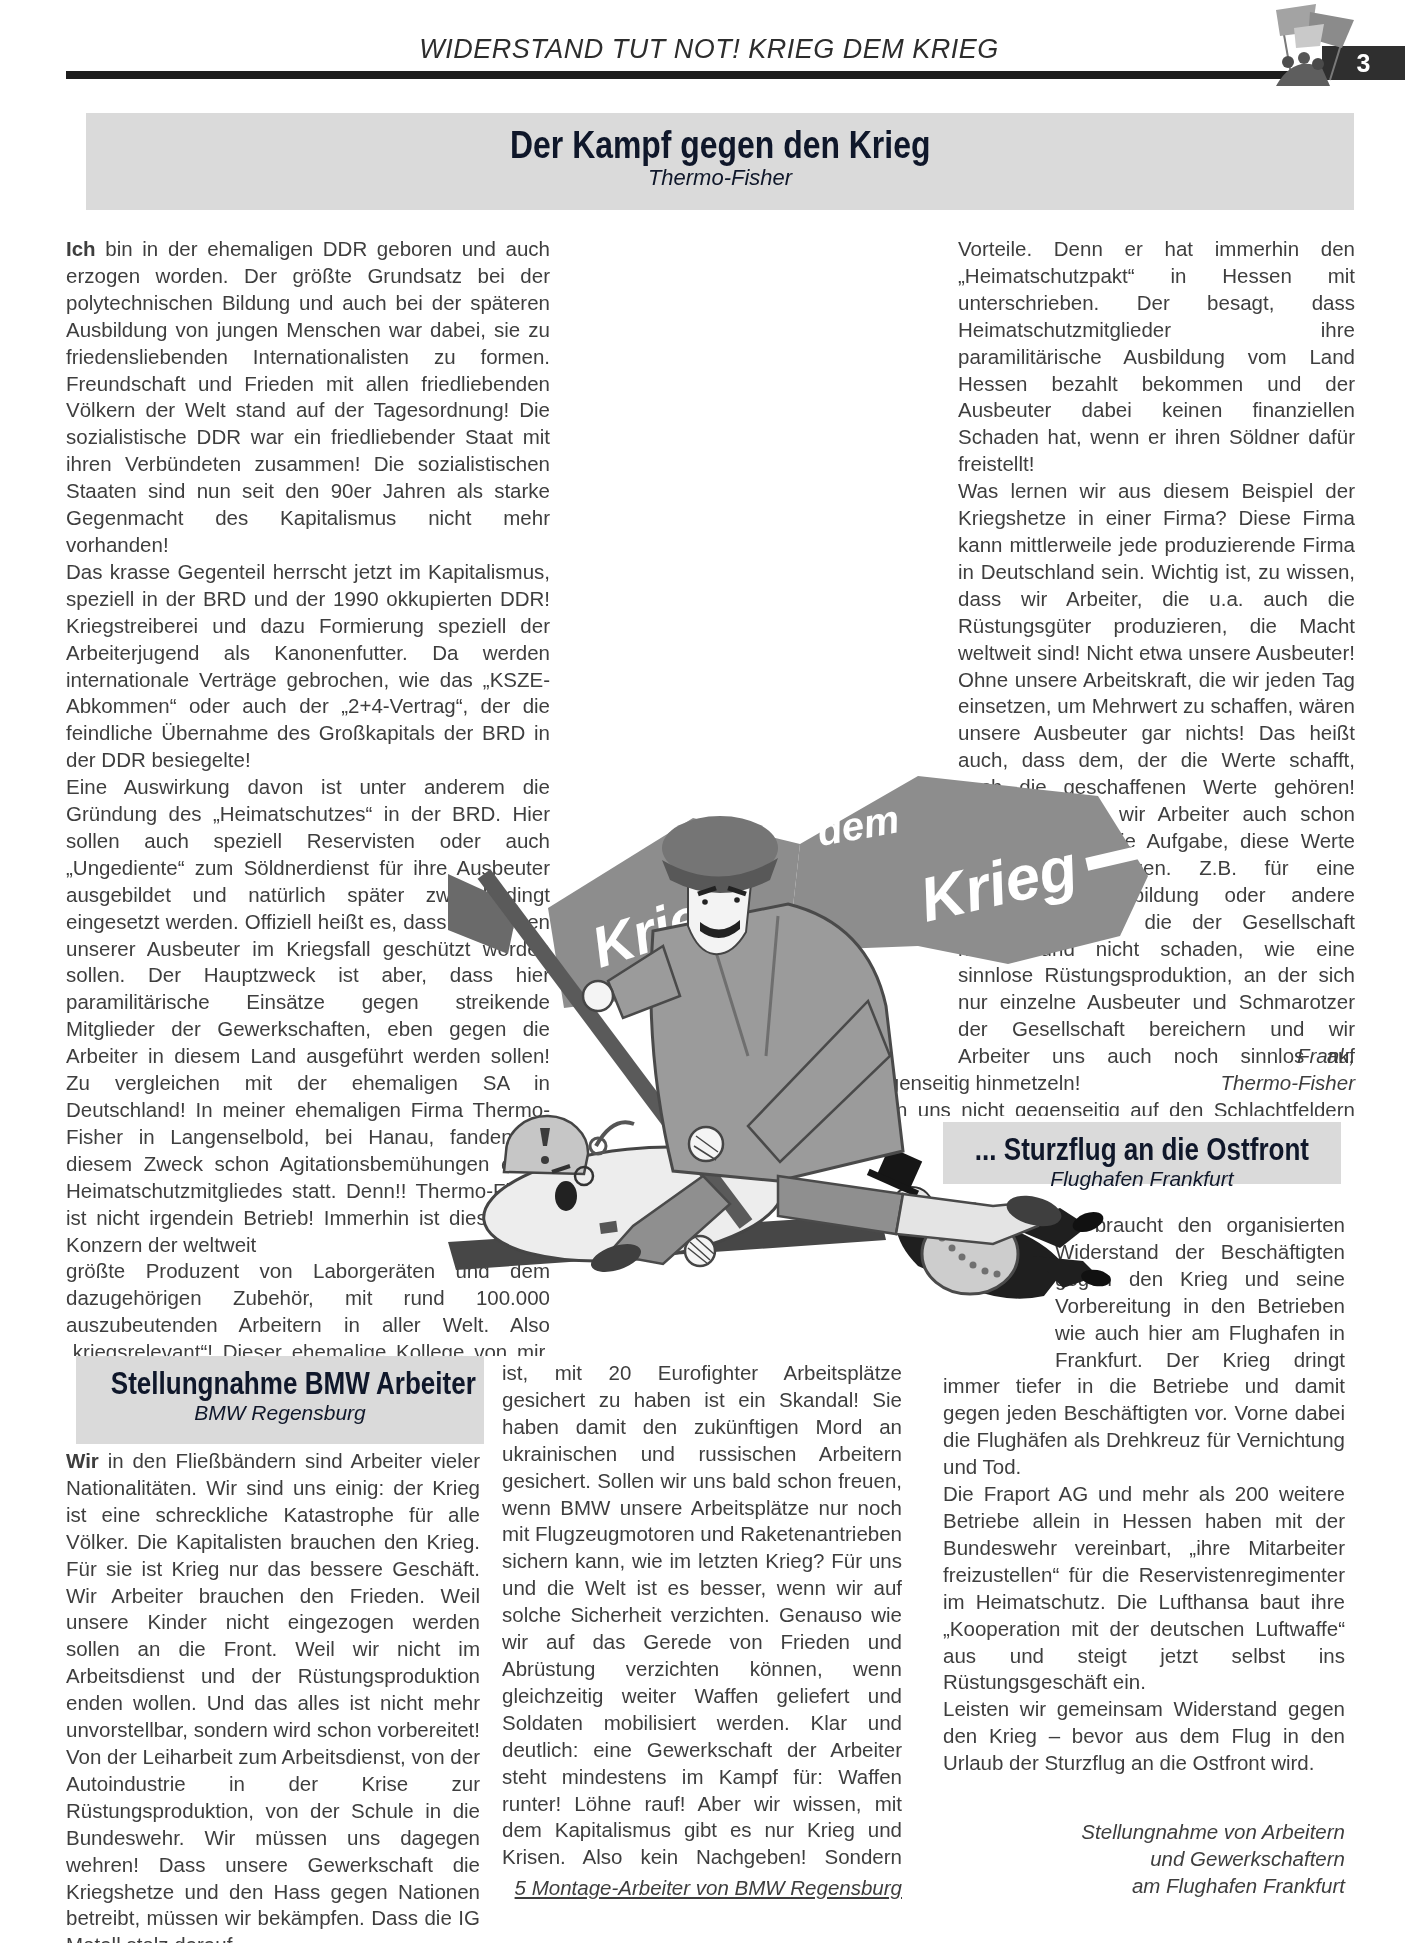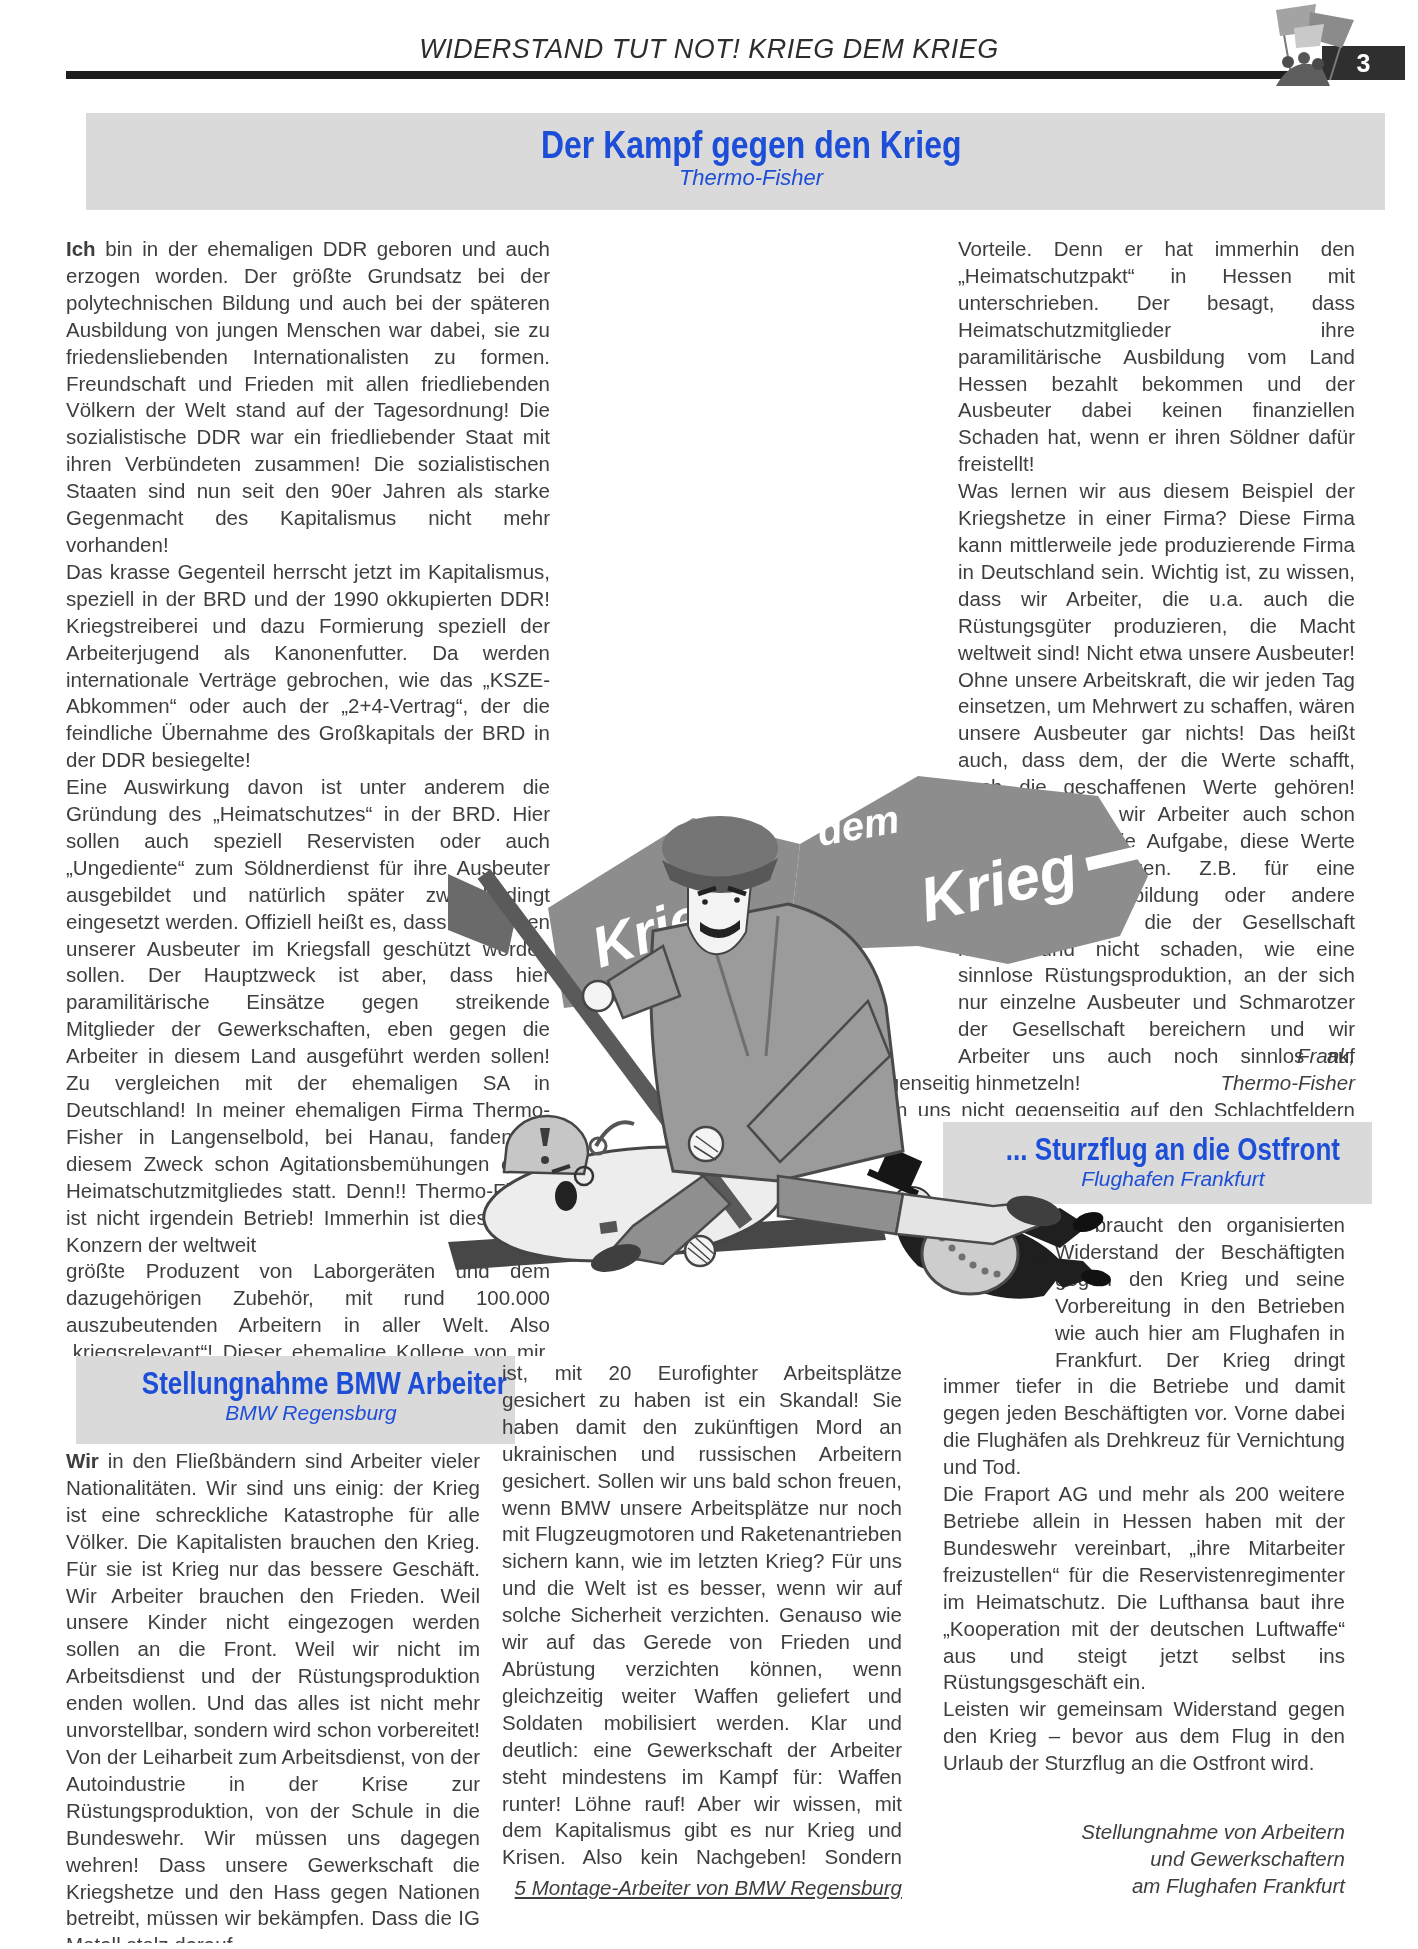--- a/index.html
+++ b/index.html
@@ -9,21 +9,21 @@
   }
   .abs{position:absolute;}
   .col{text-align:justify;font-size:20.5px;line-height:26.9px;overflow:hidden;hyphens:auto;}
   .col p{margin:0;}
   .lead{font-weight:bold;}
   .running{width:1418px;text-align:center;font-weight:normal;font-style:italic;
     font-size:27px;color:#2d2d2d;letter-spacing:0.5px;}
   .rule{background:#1d1d1d;}
   .pagebox{background:#2f2f2f;color:#ffffff;font-weight:bold;font-size:25px;
     text-align:center;line-height:34px;}
-  .banner{background:#dadada;text-align:center;color:#1d4ed8;padding-left:31px;}
+  .banner{background:#dadada;text-align:center;color:#0f172a;}
   .banner .t{font-weight:bold;font-size:38px;line-height:40px;margin-top:12px;}
   .banner.small .t{font-size:31px;line-height:33px;margin-top:11px;}
   .banner .sub{font-style:italic;font-size:22px;line-height:26px;}
   .banner.small .sub{font-size:21px;}
   .cond{display:inline-block;transform:scaleX(0.84);transform-origin:50% 50%;white-space:nowrap;}
   .sig{font-style:italic;text-align:right;font-size:20.5px;line-height:27px;}
   .cap{font-style:italic;text-align:right;font-size:20.5px;line-height:27px;}
   .sp-r{float:right;width:147px;height:540px;margin-top:575px;}
   .sp-l{float:left;width:240px;height:252px;margin-top:576px;}
   .sp-l2{float:left;width:112px;height:139px;}
@@ -66,21 +66,21 @@
   <p>Was lernen wir aus diesem Beispiel der Kriegshetze in einer Firma? Diese Firma kann mittlerweile jede produzierende Firma in Deutschland sein. Wichtig ist, zu wissen, dass wir Arbeiter, die u.a. auch die Rüstungsgüter produzieren, die Macht weltweit sind! Nicht etwa unsere Ausbeuter! Ohne unsere Arbeitskraft, die wir jeden Tag einsetzen, um Mehrwert zu schaffen, wären unsere Ausbeuter gar nichts! Das heißt auch, dass dem, der die Werte schafft, auch die geschaffenen Werte gehören! Dadurch haben wir Arbeiter auch schon gesellschaftlich die Aufgabe, diese Werte friedlich einzusetzen. Z.B. für eine kostenlose Schulbildung oder andere soziale Kriterien, die der Gesellschaft nützen und nicht schaden, wie eine sinnlose Rüstungsproduktion, an der sich nur einzelne Ausbeuter und Schmarotzer der Gesellschaft bereichern und wir Arbeiter uns auch noch sinnlos auf Schlachtfeldern gegenseitig hinmetzeln!</p>
   <p>Wir Arbeiter werden uns nicht gegenseitig auf den Schlachtfeldern hinmetzeln, wir haben also die Macht, den Frieden zu bewahren! Dazu ist es aber auch nötig, für unsere Friedensziele zu kämpfen. Indem wir nämlich durch Streiks, durch unseren Widerstand bis hin zum Aufstand die Aufrüstung und Kriegsvorbereitungen unterbinden! Dabei müssen wir immer unser großes Ziel vor Augen haben! Die sozialistische Gesellschaft, in Frieden und Wohlstand für alle!</p>
 
 </div>
 
 <div class="abs sig" style="left:1095px;top:1042px;width:260px;">
   <div>Frank,</div>
   <div>Thermo-Fisher</div>
 </div>
 
-<div class="abs banner small" style="left:943px;top:1122px;width:398px;height:82px;z-index:2;">
+<div class="abs banner small" style="left:943px;top:1122px;width:398px;height:62px;z-index:2;">
   <div class="t"><span class="cond">... Sturzflug an die Ostfront</span></div>
   <div class="sub">Flughafen Frankfurt</div>
 </div>
 
 <div class="abs col" style="left:943px;top:1212px;width:402px;height:605px;">
   <div class="sp-l2"></div>
   <p><b class="lead">Es</b> <span>braucht den organisierten Widerstand der Beschäftigten gegen den Krieg und seine Vorbereitung in den Betrieben wie auch hier am Flughafen in Frankfurt. Der Krieg dringt immer tiefer in die Betriebe und damit gegen jeden Beschäftigten vor. Vorne dabei die Flughäfen als Drehkreuz für Vernichtung und Tod.</span></p>
   <p>Die Fraport AG und mehr als 200 weitere Betriebe allein in Hessen haben mit der Bundeswehr vereinbart, „ihre Mitarbeiter freizustellen“ für die Reservistenregimenter im Heimatschutz. Die Lufthansa baut ihre „Kooperation mit der deutschen Luftwaffe“ aus und steigt jetzt selbst ins Rüstungsgeschäft ein.</p>
   <p>Leisten wir gemeinsam Widerstand gegen den Krieg – bevor aus dem Flug in den Urlaub der Sturzflug an die Ostfront wird.</p>
 </div>

